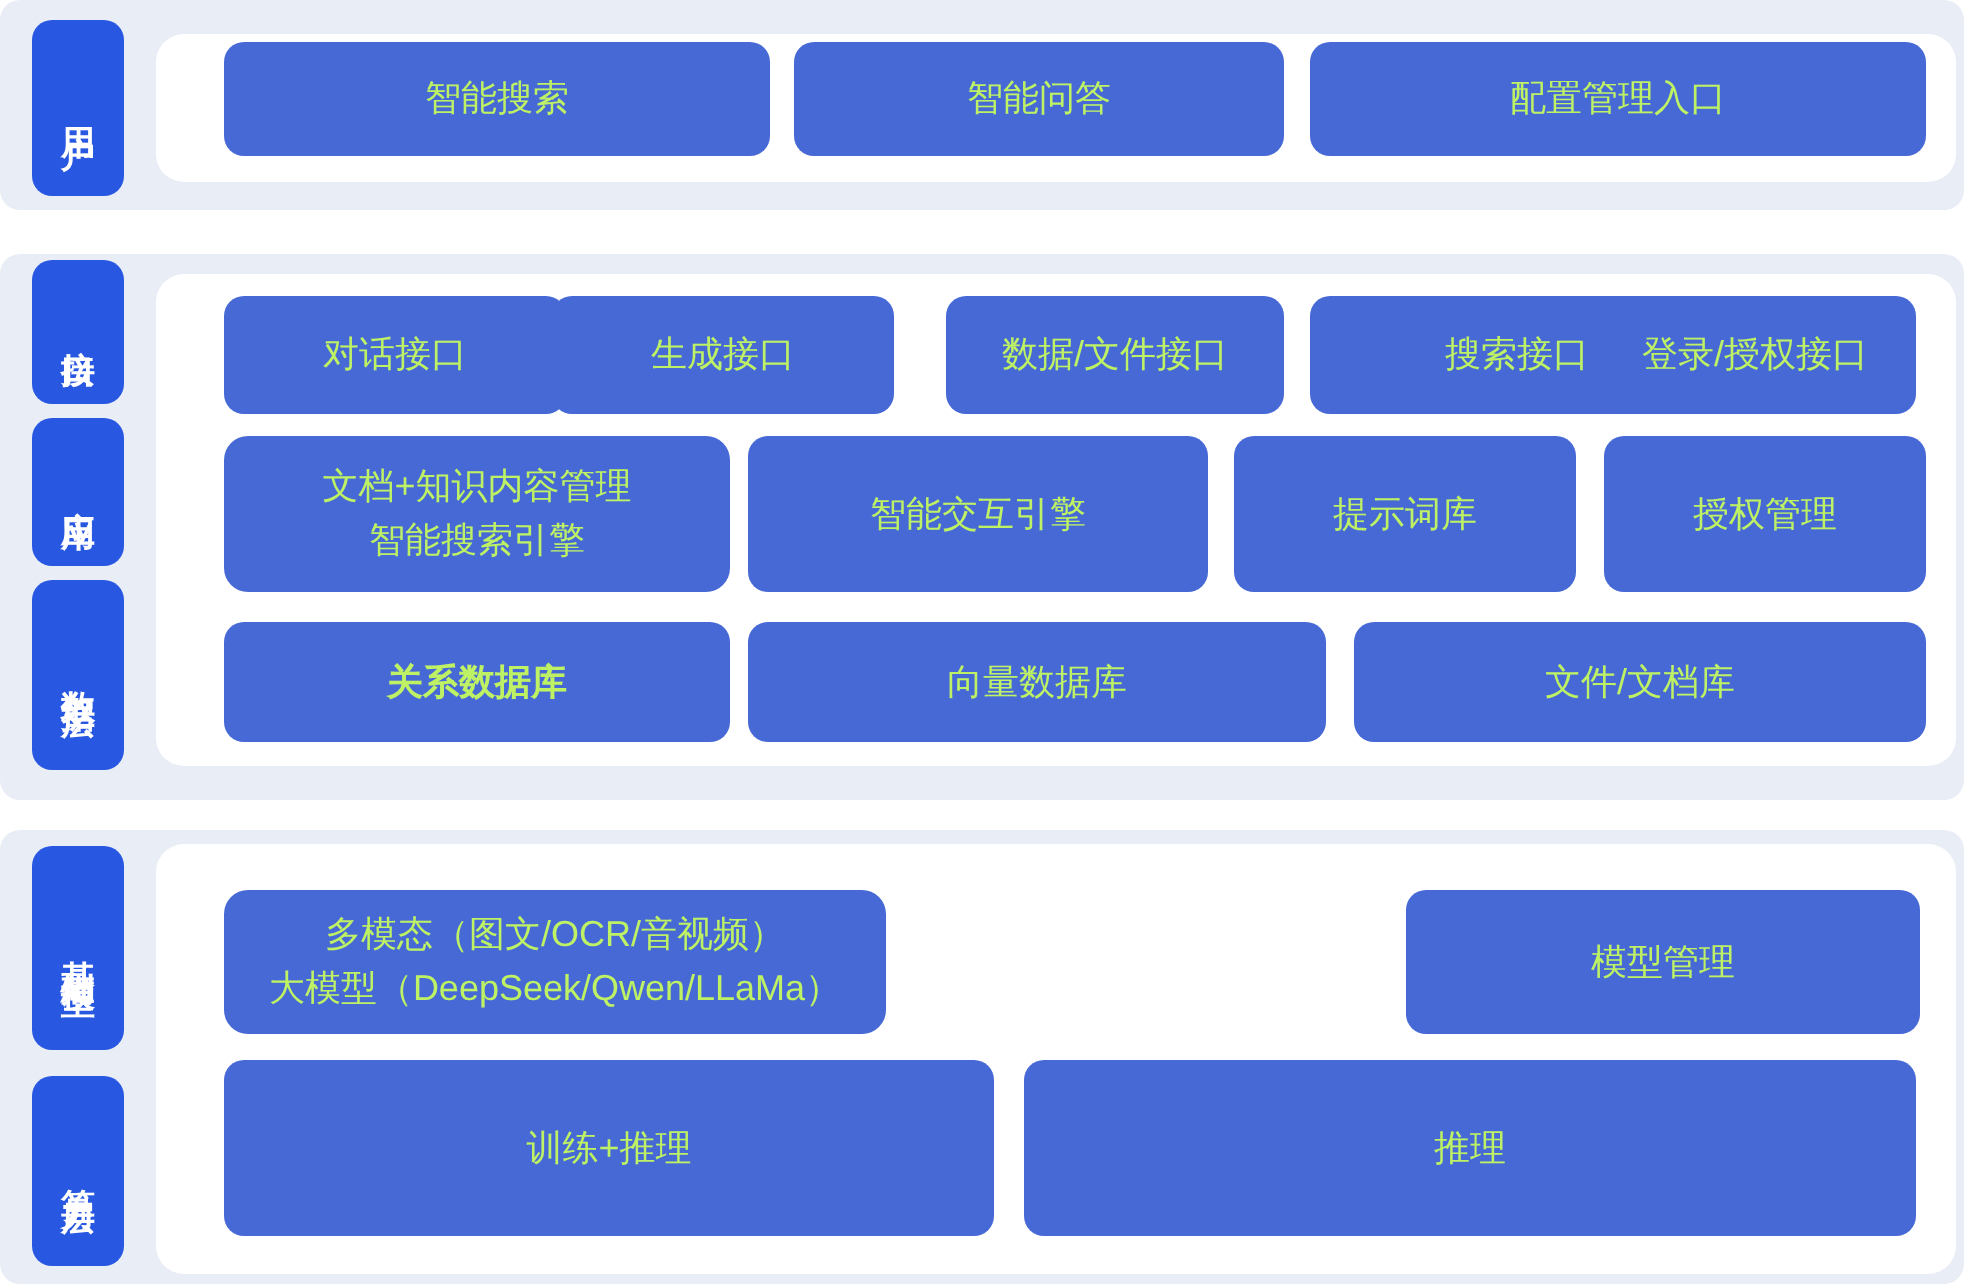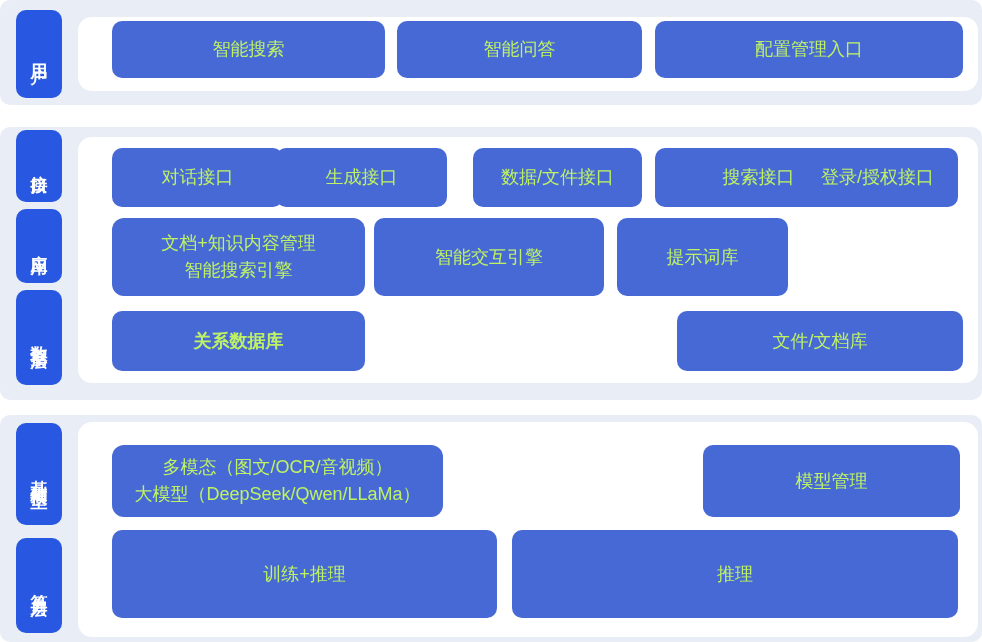--- a/index.html
+++ b/index.html
@@ -77,22 +77,24 @@
   <div class="box" style="left:112px;top:148px;width:171px;height:59px;">对话接口</div>
   <div class="box" style="left:276px;top:148px;width:171px;height:59px;">生成接口</div>
   <div class="box" style="left:473px;top:148px;width:169px;height:59px;">数据/文件接口</div>
   <div class="box" style="left:655px;top:148px;width:135px;height:59px;padding-left:36px;">搜索接口</div>
   <div class="box" style="left:797px;top:148px;width:161px;height:59px;">登录/授权接口</div>
 
   <div class="box small" style="left:112px;top:218px;width:253px;height:78px;">文档+知识内容管理
 智能搜索引擎</div>
   <div class="box" style="left:374px;top:218px;width:230px;height:78px;">智能交互引擎</div>
   <div class="box" style="left:617px;top:218px;width:171px;height:78px;">提示词库</div>
+  <div class="box" style="left:802px;top:218px;width:161px;height:78px;">授权管理</div>
 
   <div class="box" style="left:112px;top:311px;width:253px;height:60px;font-weight:bold;">关系数据库</div>
+  <div class="box" style="left:374px;top:311px;width:289px;height:60px;">向量数据库</div>
   <div class="box" style="left:677px;top:311px;width:286px;height:60px;">文件/文档库</div>
 
   <div class="box small" style="left:112px;top:445px;width:331px;height:72px;">多模态（图文/OCR/音视频）
 大模型（DeepSeek/Qwen/LLaMa）</div>
   <div class="box" style="left:703px;top:445px;width:257px;height:72px;">模型管理</div>
 
   <div class="box" style="left:112px;top:530px;width:385px;height:88px;border-radius:10px;">训练+推理</div>
   <div class="box" style="left:512px;top:530px;width:446px;height:88px;">推理</div>
 
 </div>

